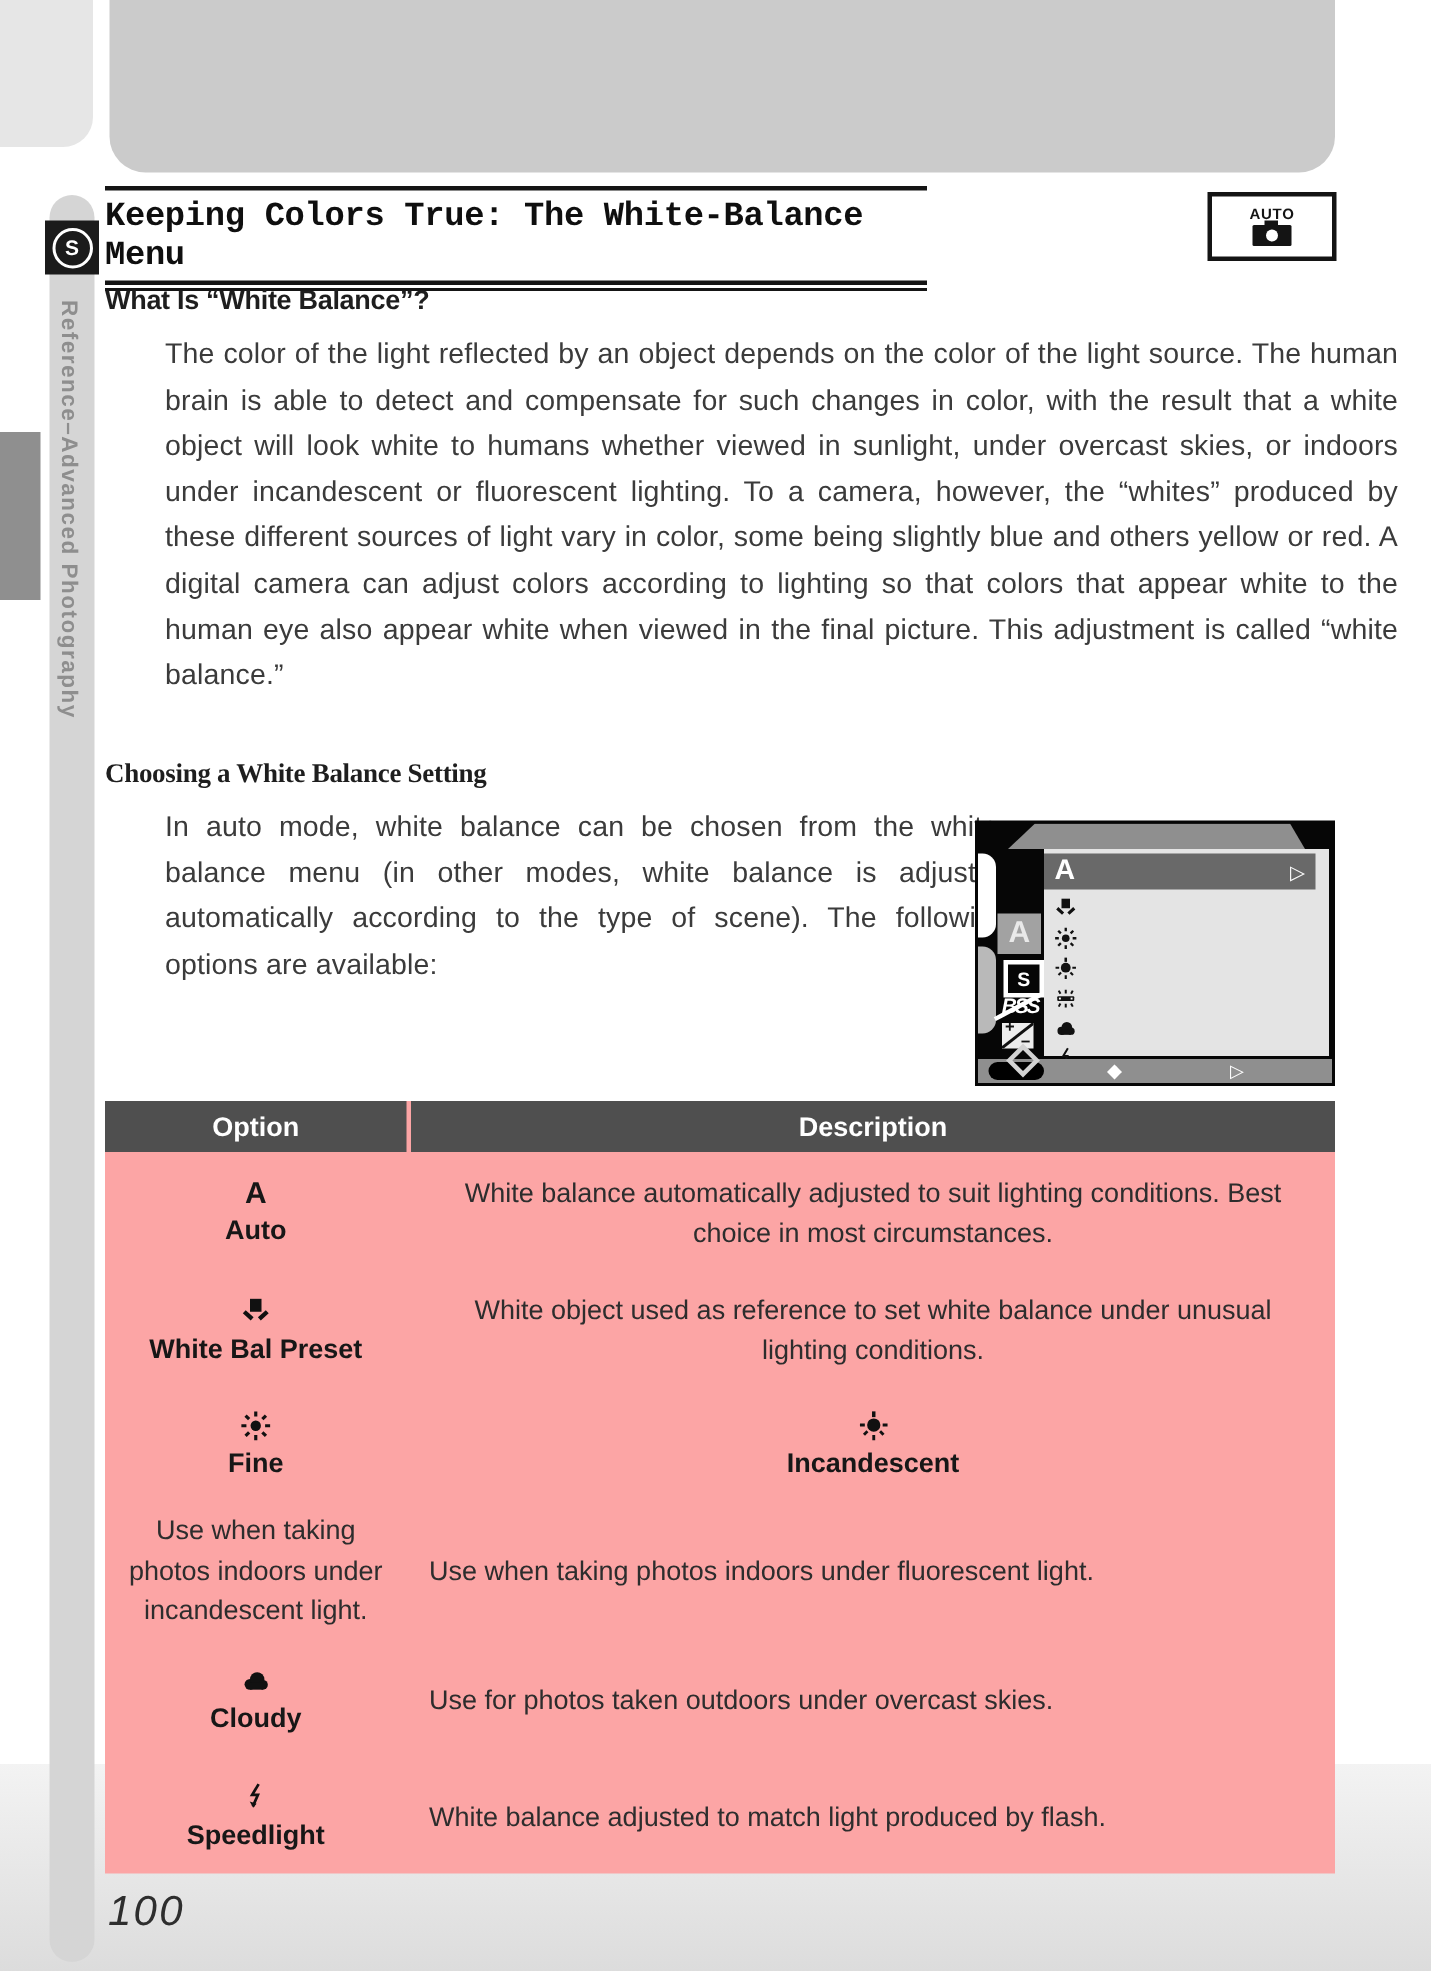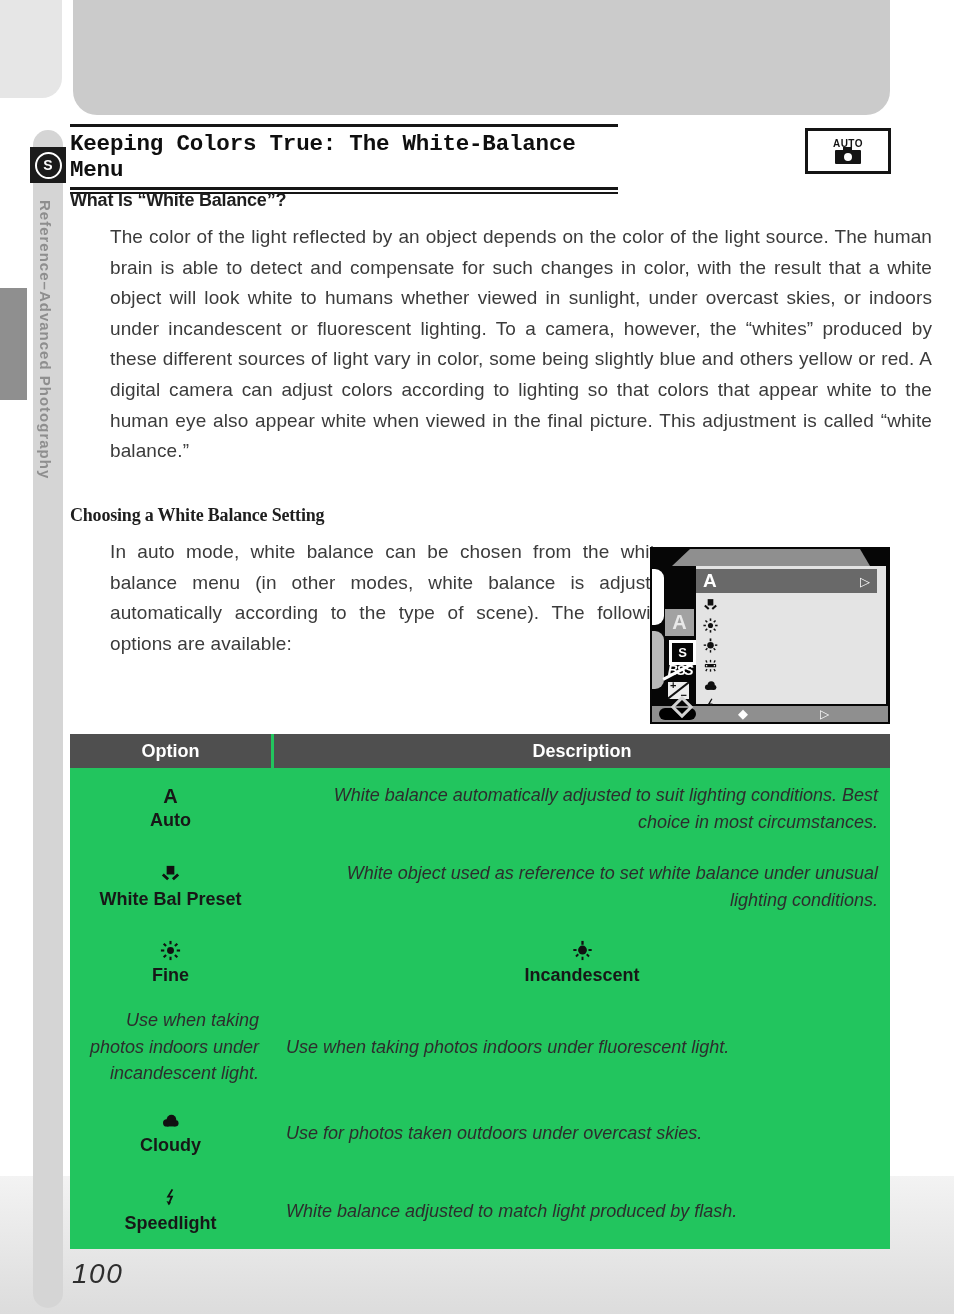--- a/index.html
+++ b/index.html
@@ -76,27 +76,27 @@
   .lcd-sel-arrow{color:#fff;font-size:13px;margin-right:7px;}
   .lcd-icons{position:absolute;left:6px;top:31px;display:flex;flex-direction:column;gap:3px;}
   .lcd-icons .wbicon{width:17px;height:17px;}
   .lcd-bottombar{position:absolute;left:2px;right:2px;bottom:2px;height:16px;background:#8f8f8f;}
   .lcd-oval{position:absolute;left:7px;top:2px;width:37px;height:12px;background:#000;border-radius:7px;}
   .lcd-updown{position:absolute;left:86px;top:0px;color:#fff;font-size:13px;line-height:16px;}
   .lcd-arrow{position:absolute;left:168px;top:0px;color:#fff;font-size:12px;line-height:16px;}
 
   
   .wb-table{position:absolute;left:70px;top:734px;width:820px;display:grid;
-        grid-template-columns:201px 616px;gap:3px;background:#22c55e;}
+        grid-template-columns:201px 616px;gap:3px;background:#fca5a5;}
   .th{background:#4f4f4f;color:#fff;font-weight:bold;font-size:18px;height:34px;
         display:flex;align-items:center;justify-content:center;}
   .opt-cell{min-height:63px;display:flex;flex-direction:column;align-items:center;justify-content:center;
         gap:1px;padding:4px 4px;}
   .desc-cell{min-height:63px;display:flex;align-items:center;padding:6px 12px;font-size:18px;
-        line-height:26.5px;color:#2d2d2d;text-align:right;font-style:italic;}
+        line-height:26.5px;color:#2d2d2d;text-align:center;}
   .opt-symbol{font-size:20px;font-weight:bold;color:#171717;line-height:22px;}
   .opt-label{font-size:18px;font-weight:bold;color:#171717;line-height:24px;text-align:center;}
   .wbicon{width:23px;height:23px;display:block;}
 
   
   .page-number{position:absolute;left:72px;top:1246px;font-size:28px;font-style:italic;
         color:#2e2e2e;letter-spacing:1.5px;z-index:2;margin-top:12px;}
 </style>
 </head>
 <body>

